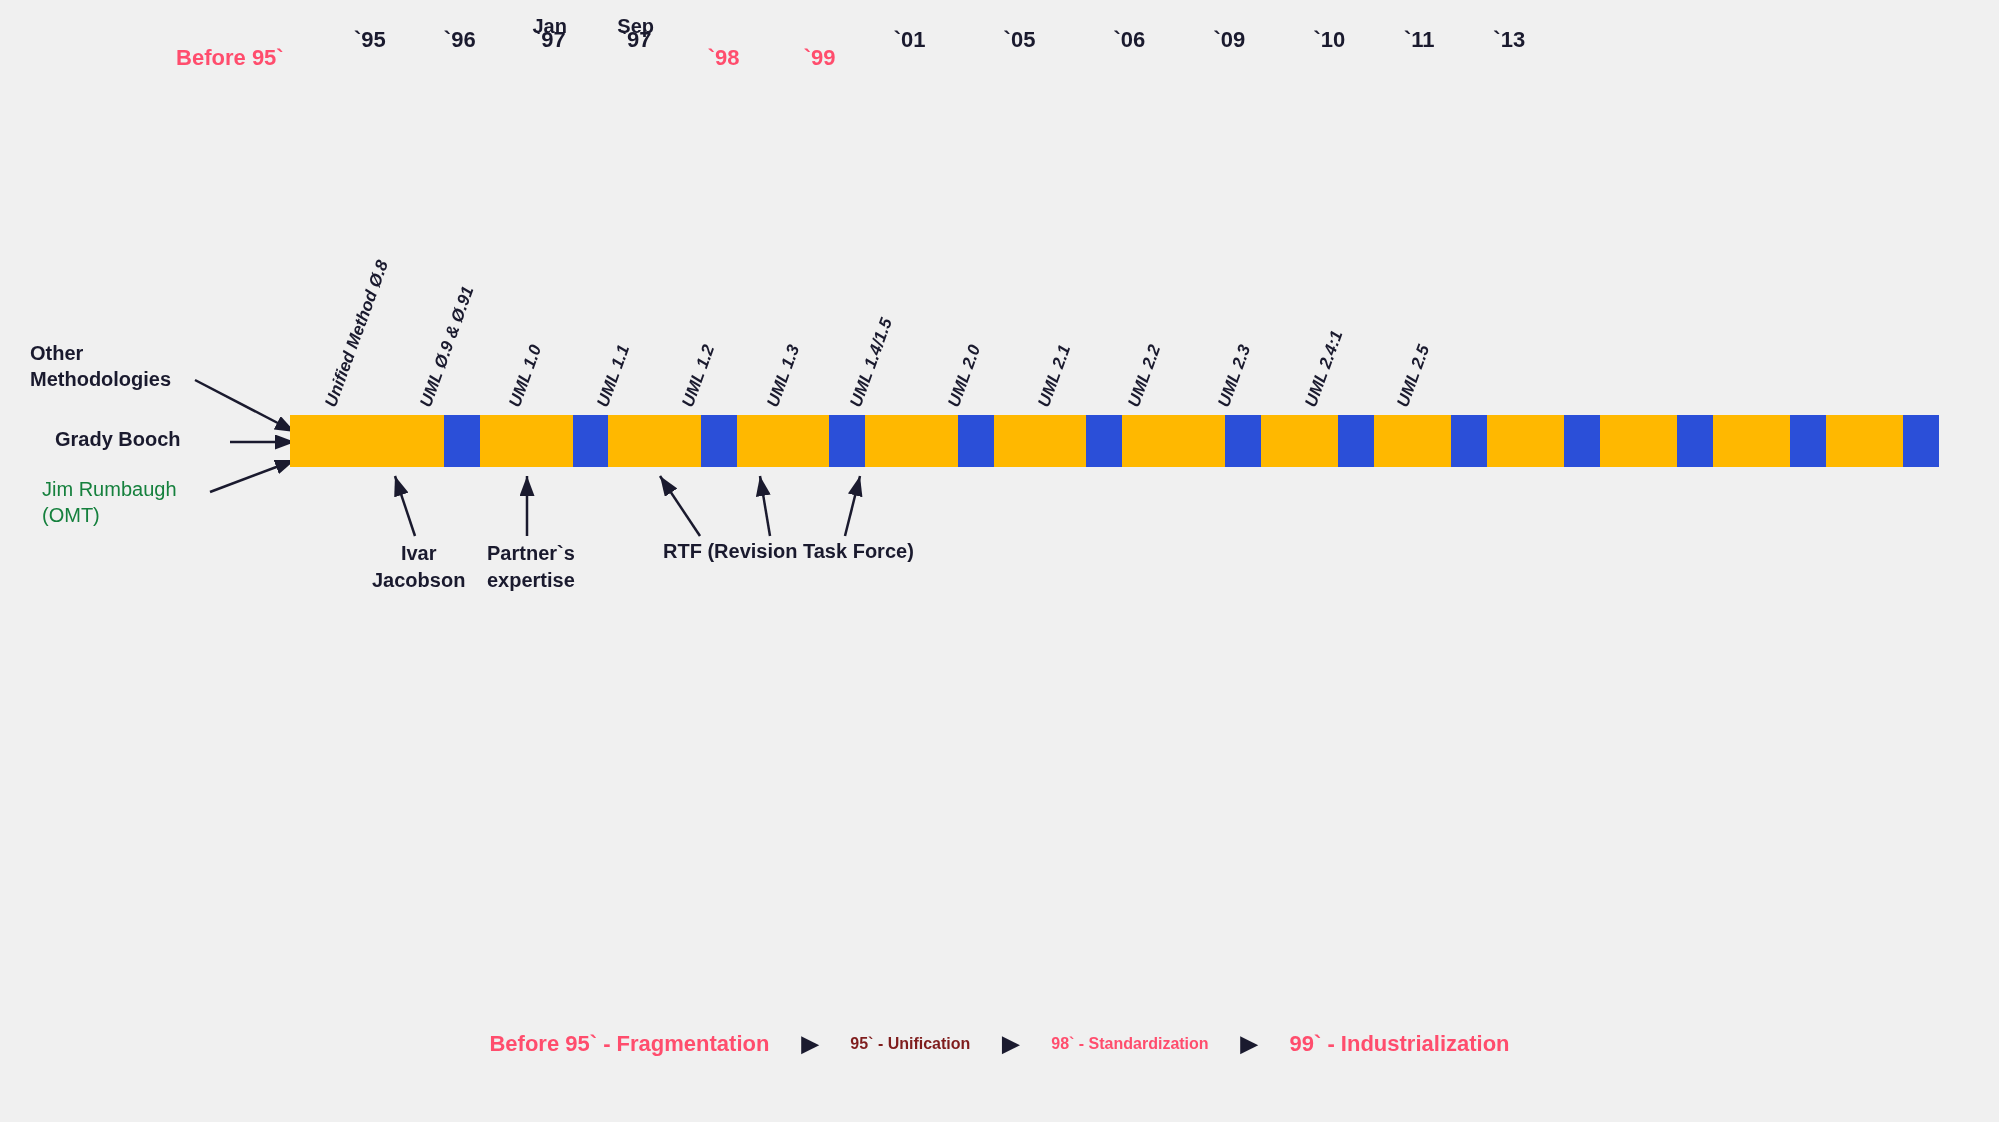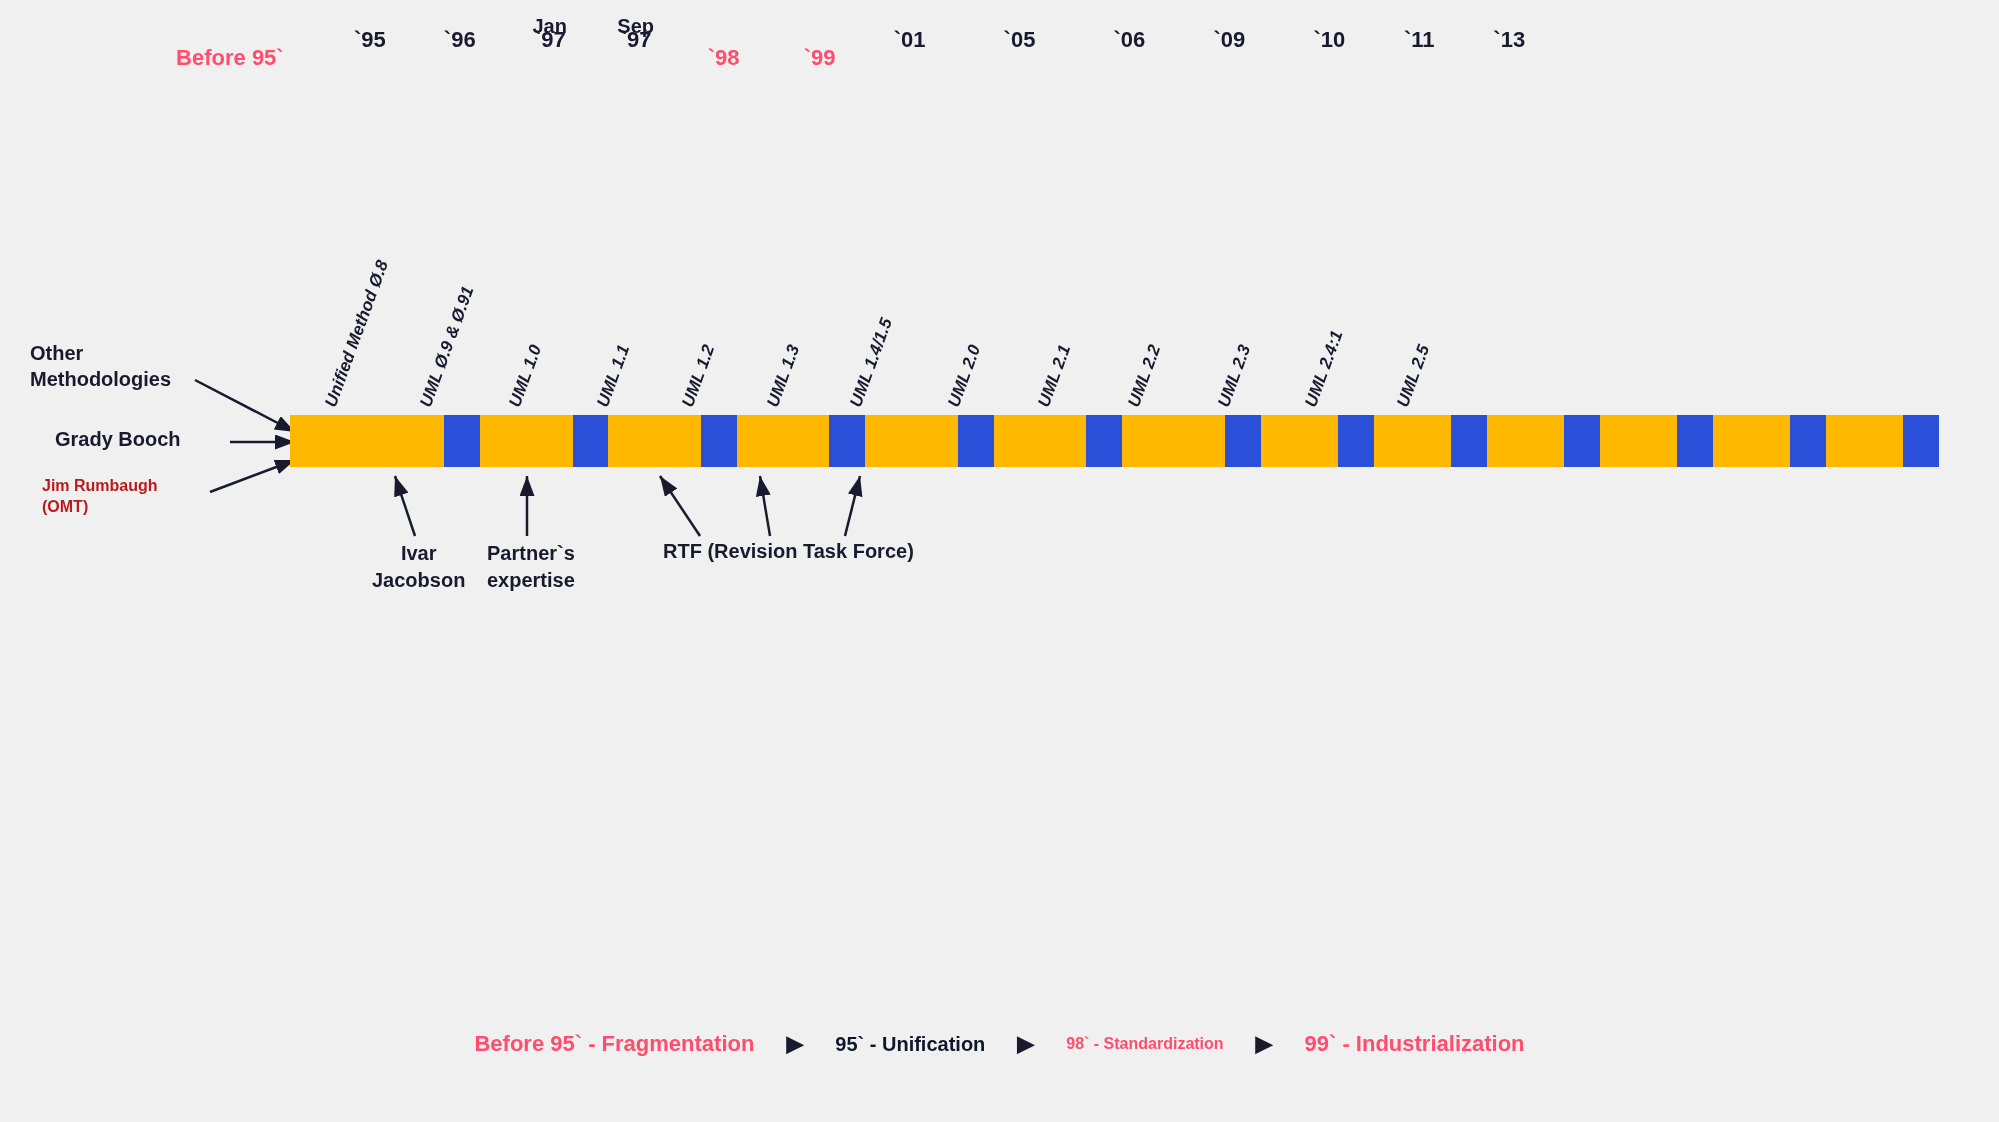--- a/index.html
+++ b/index.html
@@ -207,39 +207,39 @@
   </div>
 
   <div style="position:absolute;left:30px;top:340px;font-size:20px;font-weight:700;color:#1a1a2e;line-height:1.3;">
     Other<br>Methodologies
   </div>
 
   <div style="position:absolute;left:55px;top:428px;font-size:20px;font-weight:700;color:#1a1a2e;">
     Grady Booch
   </div>
 
-  <div style="position:absolute;left:42px;top:476px;font-size:16px;font-weight:700;color:#b91c1c;line-height:1.3;">
+  <div style="position:absolute;left:42px;top:476px;font-size:20px;font-weight:400;color:#15803d;line-height:1.3;">
     Jim Rumbaugh<br>(OMT)
   </div>
 
   <div style="position:absolute;left:372px;top:540px;font-size:20px;font-weight:700;color:#1a1a2e;text-align:center;line-height:1.35;">
     Ivar<br>Jacobson
   </div>
 
   <div style="position:absolute;left:487px;top:540px;font-size:20px;font-weight:700;color:#1a1a2e;text-align:center;line-height:1.35;">
     Partner`s<br>expertise
   </div>
 
   <div style="position:absolute;left:663px;top:540px;font-size:20px;font-weight:700;color:#1a1a2e;text-align:center;white-space:nowrap;">
     RTF (Revision Task Force)
   </div>
 
   <div style="position:absolute;bottom:65px;left:50%;transform:translateX(-50%);display:flex;align-items:center;gap:14px;white-space:nowrap;">
     <span style="font-size:22px;font-weight:700;color:#ff4d6d;">Before 95` - Fragmentation</span>
     <span style="font-size:22px;font-weight:700;color:#1a1a2e;margin:0 18px;">▶</span>
-    <span style="font-size:20px;font-weight:700;color:#0f172a;">95` - Unification</span>
+    <span style="font-size:16px;font-weight:700;color:#7f1d1d;">95` - Unification</span>
     <span style="font-size:22px;font-weight:700;color:#1a1a2e;margin:0 18px;">▶</span>
     <span style="font-size:16px;font-weight:700;color:#ff4d6d;">98` - Standardization</span>
     <span style="font-size:22px;font-weight:700;color:#1a1a2e;margin:0 18px;">▶</span>
     <span style="font-size:22px;font-weight:700;color:#ff4d6d;">99` - Industrialization</span>
   </div>
 
 </div>
 
 </body></html>

